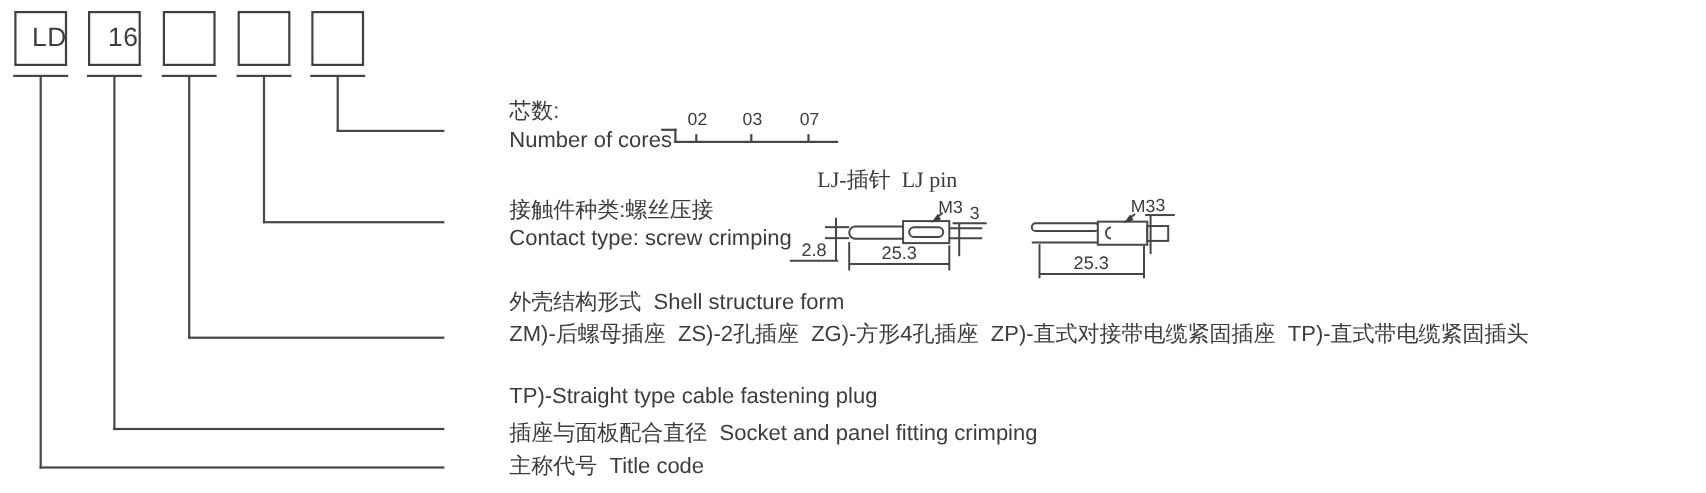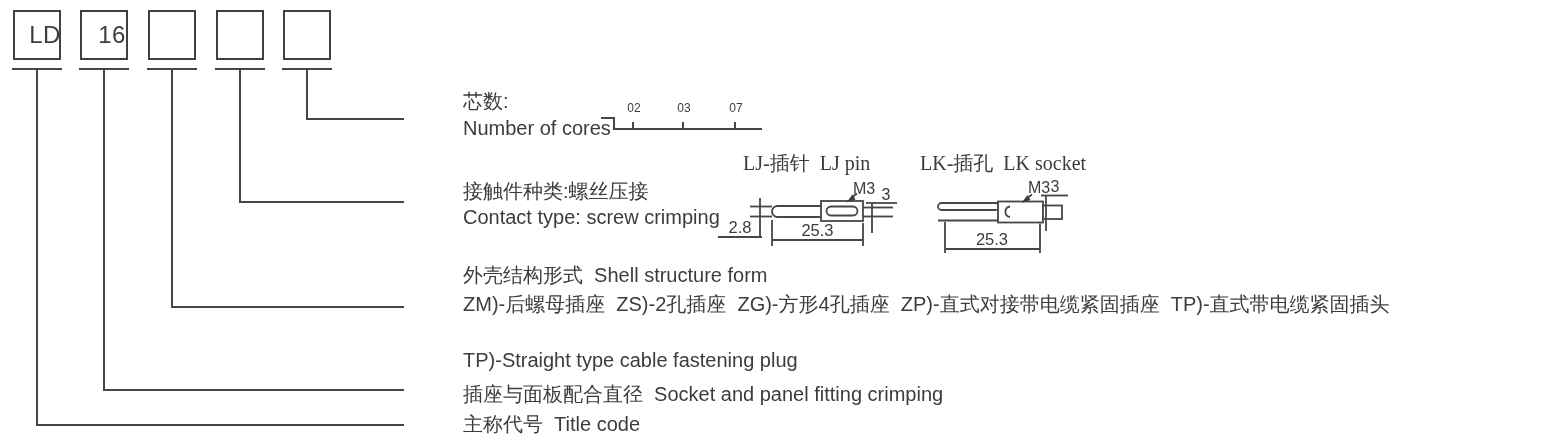--- a/index.html
+++ b/index.html
@@ -9,21 +9,21 @@
     border-bottom:1px solid #ececec;
   }
   .ln{position:absolute;background:#464646;}
   .code-box{
     position:absolute;top:10px;width:48px;height:50px;box-sizing:border-box;
     border:2px solid #404040;display:flex;align-items:center;justify-content:center;
     font-size:24px;letter-spacing:.5px;color:#3d3d3d;background:#fff;padding-left:16px;
   }
   .box-underline{position:absolute;top:68px;height:2px;background:#464646;}
   .lbl{position:absolute;font-size:20px;line-height:1.15;white-space:pre;color:#3c3c3c;margin-left:35px;}
-  .num{position:absolute;top:101px;font-size:12px;transform:translateX(-50%);color:#3c3c3c;}
+  .num{position:absolute;top:101px;font-size:16px;transform:translateX(-50%);color:#3c3c3c;}
   .draw-title{position:absolute;top:150px;font-size:20px;white-space:pre;color:#3c3c3c;font-family:Liberation Serif, serif;}
   svg{position:absolute;overflow:visible;}
   svg .s{stroke:#464646;stroke-width:1.8;fill:none;}
   svg .sw{stroke:#464646;stroke-width:1.8;fill:#fff;}
   svg text{fill:#3c3c3c;font-family:"Liberation Sans","DejaVu Sans",sans-serif;}
 </style>
 </head>
 <body>
 
 <div class="canvas">
@@ -62,21 +62,20 @@
   <div class="ln" style="left:682px;top:122px;width:2px;height:7px"></div>
   <div class="ln" style="left:734px;top:122px;width:2px;height:7px"></div>
   <span class="num" style="left:634px">02</span>
   <span class="num" style="left:684px">03</span>
   <span class="num" style="left:736px">07</span>
 
   <div class="lbl" style="left:428px;top:90px">芯数:</div>
   <div class="lbl" style="left:428px;top:117px">Number of cores</div>
 
   <div class="draw-title" style="left:743px">LJ-插针  LJ pin</div>
-  <div class="draw-title" style="left:920px">LK-插孔  LK socket</div>
 
   <div class="lbl" style="left:428px;top:180px">接触件种类:螺丝压接</div>
   <div class="lbl" style="left:428px;top:206px">Contact type: screw crimping</div>
 
   <div class="lbl" style="left:428px;top:264px">外壳结构形式  Shell structure form</div>
   <div class="lbl" style="left:428px;top:293px">ZM)-后螺母插座  ZS)-2孔插座  ZG)-方形4孔插座  ZP)-直式对接带电缆紧固插座  TP)-直式带电缆紧固插头</div>
   <div class="lbl" style="left:428px;top:349px">TP)-Straight type cable fastening plug</div>
 
   <div class="lbl" style="left:428px;top:383px">插座与面板配合直径  Socket and panel fitting crimping</div>
   <div class="lbl" style="left:428px;top:413px">主称代号  Title code</div>

